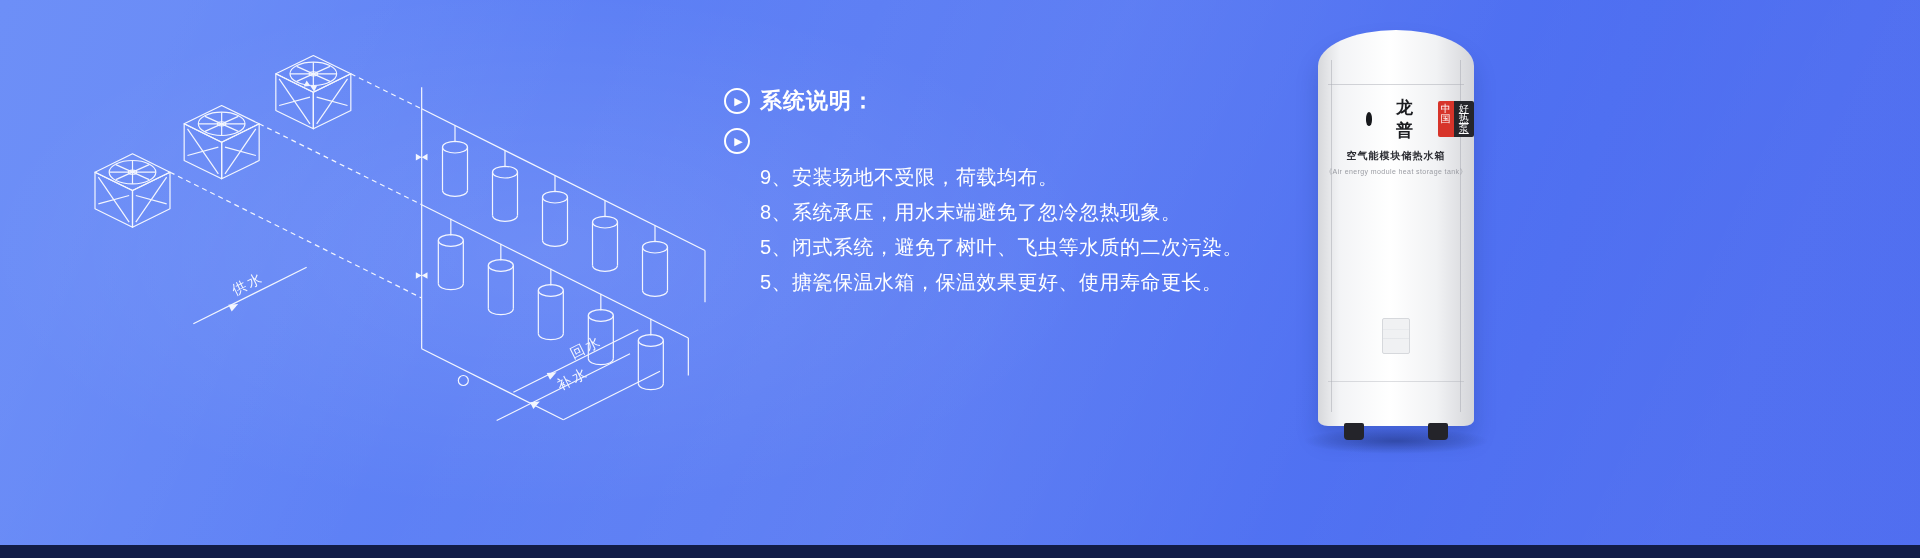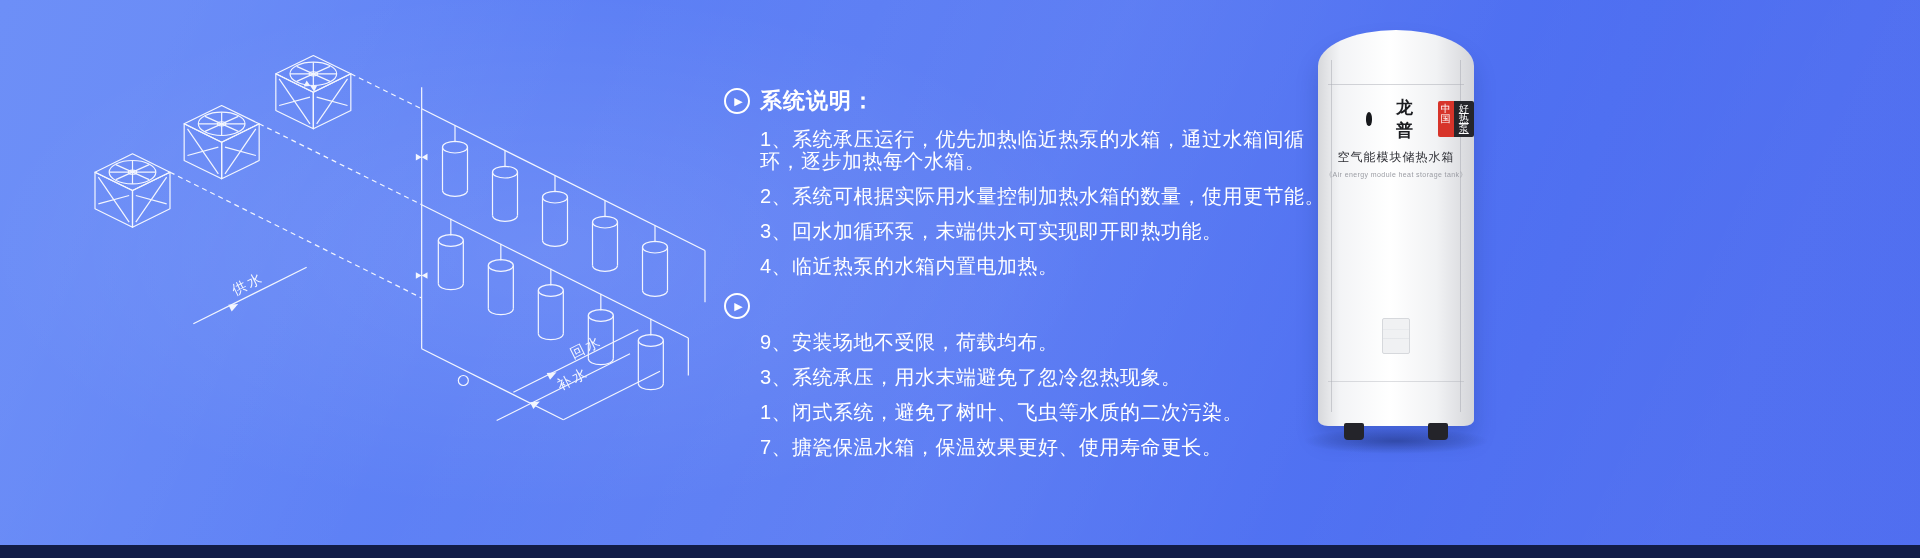--- a/index.html
+++ b/index.html
@@ -53,21 +53,21 @@
   .seam-top{ position:absolute; top:54px; left:10px; right:10px; height:1px; background:rgba(170,172,180,.5); }
   .seam-bottom{ position:absolute; bottom:44px; left:10px; right:10px; height:1px; background:rgba(170,172,180,.4); }
 
   .tank-label{ position:absolute; top:66px; left:0; right:0; text-align:center; }
   .brand-row{ display:flex; align-items:center; justify-content:center; gap:22px; margin-bottom:7px;margin-left:48px; }
   .penguin{ width:11px; height:14px; background:#17181c; border-radius:50% 50% 46% 46%; display:inline-block; }
   .brand{ font-size:17px; font-weight:700; color:#1c1d21; letter-spacing:1px; }
   .badge{ display:inline-flex; font-size:10px; line-height:1; border-radius:2px; overflow:hidden; }
   .badge-red{ background:#d7342a; color:#fff; padding:3px 3px; }
   .badge-dark{ background:#26262b; color:#fff; padding:3px 3px;text-decoration:underline; }
-  .tank-title{ font-size:12px; font-weight:400; color:#2c2d33; letter-spacing:1px; margin-bottom:4px; }
+  .tank-title{ font-size:10px; font-weight:700; color:#2c2d33; letter-spacing:1px; margin-bottom:4px; }
   .tank-subtitle{ font-size:7px; color:#9a9ca3; letter-spacing:.4px; }
 
   .sticker{
     position:absolute; top:288px; left:50%; margin-left:-14px; width:28px; height:36px;
     background:linear-gradient(#f0f1f3 0%, #f0f1f3 28%, #e2e4e8 30%, #f0f1f3 32%,
                #f0f1f3 55%, #e2e4e8 57%, #f0f1f3 59%);
     border:1px solid #d6d8dc; border-radius:2px;
   }
   .foot{ position:absolute; top:393px; width:20px; height:17px; background:#24242a;
          border-radius:2px 2px 4px 4px; }
@@ -166,37 +166,31 @@
     <text class="dlabel" transform="translate(636,442) rotate(-26.5)">补水</text>
   </svg>
 
   <div class="content">
 
     <div class="section">
       <div class="section-header">
         <span class="hdr-icon">▶</span>
         <h2>系统说明：</h2>
       </div>
-      <ul class="section-items">
-        <li>1、系统承压运行，优先加热临近热泵的水箱，通过水箱间循环，逐步加热每个水箱。</li>
-        <li>2、系统可根据实际用水量控制加热水箱的数量，使用更节能。</li>
-        <li>3、回水加循环泵，末端供水可实现即开即热功能。</li>
-        <li>4、临近热泵的水箱内置电加热。</li>
-      </ul>
     </div>
 
     <div class="section">
       <div class="section-header">
         <span class="hdr-icon">▶</span>
       </div>
       <ul class="section-items">
         <li>9、安装场地不受限，荷载均布。</li>
-        <li>3、系统承压，用水末端避免了忽冷忽热现象。</li>
-        <li>1、闭式系统，避免了树叶、飞虫等水质的二次污染。</li>
-        <li>7、搪瓷保温水箱，保温效果更好、使用寿命更长。</li>
+        <li>8、系统承压，用水末端避免了忽冷忽热现象。</li>
+        <li>5、闭式系统，避免了树叶、飞虫等水质的二次污染。</li>
+        <li>5、搪瓷保温水箱，保温效果更好、使用寿命更长。</li>
       </ul>
     </div>
 
   </div>
 
   <div class="product">
     <div class="tank-shadow"></div>
     <div class="tank-body">
       <div class="seam seam-left"></div>
       <div class="seam seam-right"></div>

